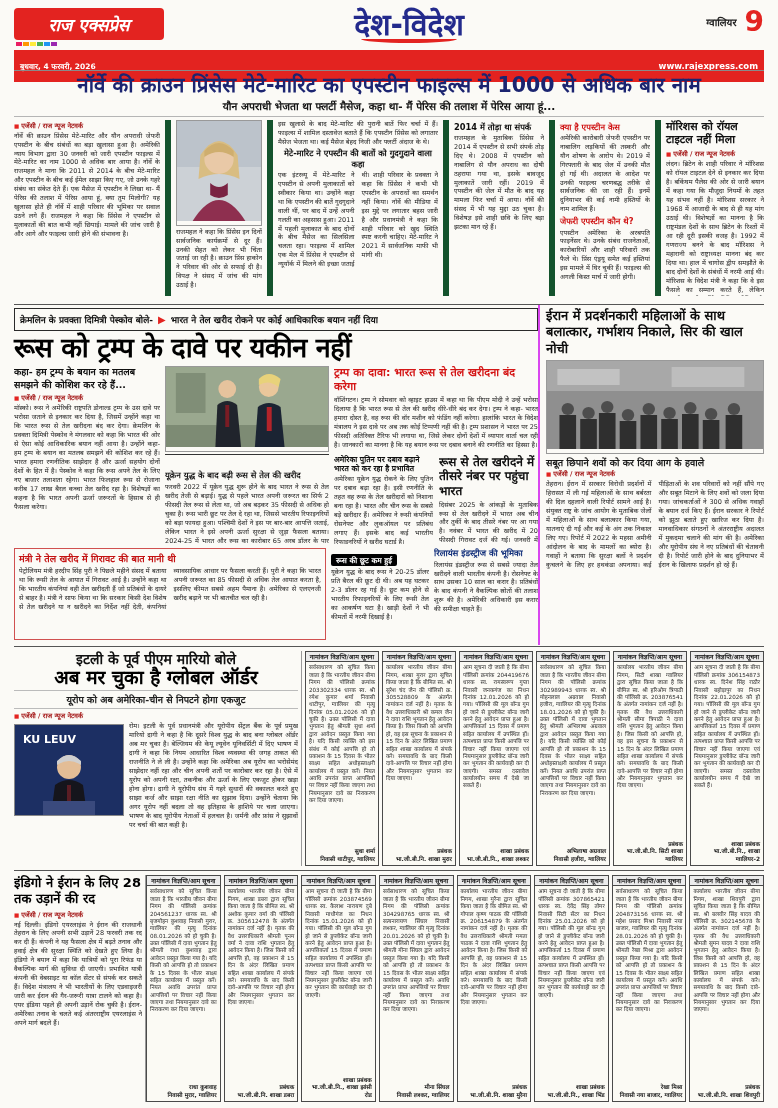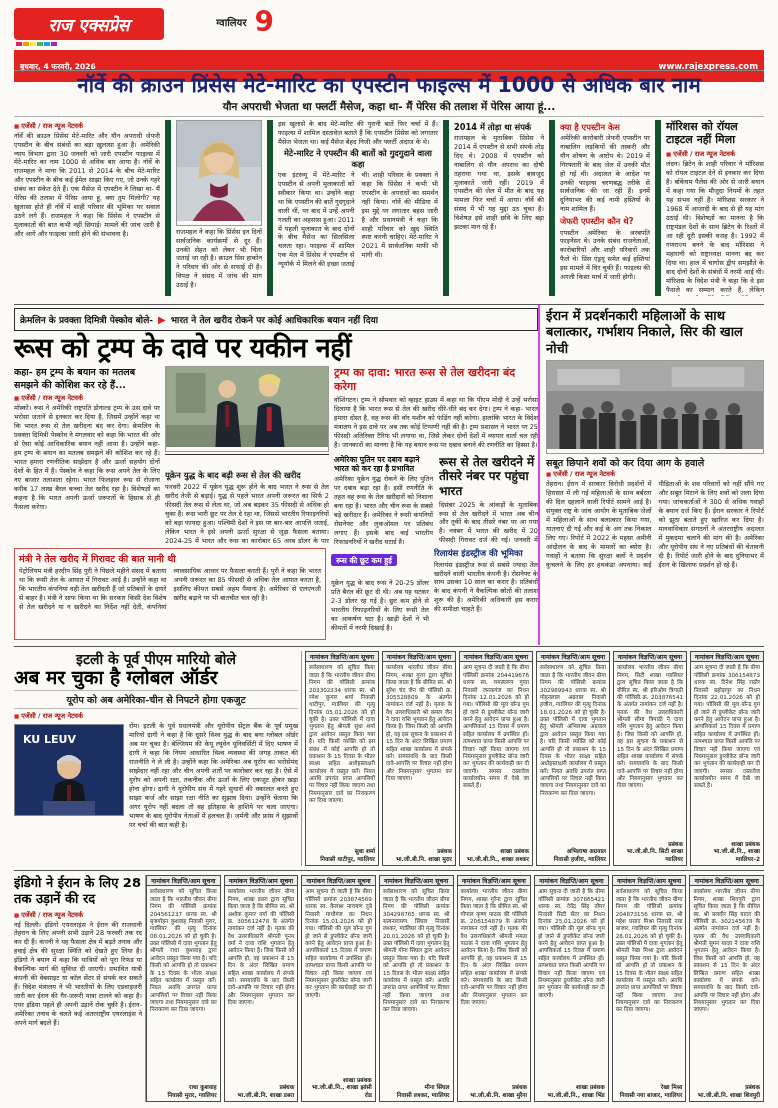--- a/index.html
+++ b/index.html
@@ -57,35 +57,35 @@
   .a2-mid{width:164px;flex:none;overflow:hidden;}
   .caption{font-size:8.3px;font-weight:bold;margin:2px 0;border-top:1px solid #333;padding-top:16px;line-height:1.2;}
   .a2-right{flex:1;overflow:hidden;}
   .claim{font-size:11px;font-weight:bold;color:#d41616;line-height:1.25;margin:0 0 2px;}
   .sub2{display:flex;gap:6px;margin-top:3px;}
   .sub2 > div{flex:1;overflow:hidden;}
   .a2-bottom{display:flex;gap:5px;height:92px;margin-top:4px;overflow:hidden;}
   .minister{width:312px;flex:none;border:1px solid #d05050;padding:3px 4px;box-sizing:border-box;overflow:hidden;}
   .m-title{font-size:9.5px;font-weight:bold;color:#c41212;margin:0 0 2px;}
   .disc{width:98px;flex:none;overflow:hidden;}
-  .disc-title{display:inline-block;background:#6d28d9;color:#fff;font-size:7.5px;font-weight:bold;padding:1px 5px;border-radius:2px;margin-bottom:13px;}
+  .disc-title{display:inline-block;background:#000000;color:#fff;font-size:7.5px;font-weight:bold;padding:1px 5px;border-radius:2px;margin-bottom:2px;}
   .rel{flex:1;overflow:hidden;}
   .rel-title{font-size:8.5px;font-weight:bold;color:#15327c;margin:0 0 2px;line-height:1.2;}
 
   .iran{flex:1;border-left:2px solid #d946ef;margin-left:0;padding:3px 0 0 6px;overflow:hidden;}
   .iran-head{font-size:13px;font-weight:bold;color:#0c0c0c;line-height:1.25;margin:0 0 3px;}
   .iran-cap{font-size:9.5px;font-weight:bold;margin:3px 0 1px;line-height:1.2;}
   .iran-body{height:148px;}
 
   
   .sec-r3{position:absolute;left:14px;right:14px;top:646px;height:220px;border-top:1px solid #555;
           display:flex;gap:3px;padding-top:4px;box-sizing:border-box;}
   .italy{width:284px;flex:none;overflow:hidden;padding-right:3px;border-right:1px solid #999;}
   .it-h1{margin:0;text-align:center;font-size:14px;font-weight:bold;color:#101010;line-height:1.15;}
-  .it-h2{margin:0;font-size:19px;font-weight:bold;color:#000;line-height:1.1;}
+  .it-h2{margin:0;text-align:center;font-size:19px;font-weight:bold;color:#000;line-height:1.1;}
   .it-deck{margin:2px 0;text-align:center;font-size:9.5px;font-weight:bold;color:#202020;border-top:1px solid #bbb;border-bottom:1px solid #bbb;padding:2px 0;}
   .it-photo{float:left;width:110px;height:92px;margin:2px 5px 2px 0;border:1px solid #888;box-sizing:border-box;}
 
   
   .sec-r4{position:absolute;left:14px;right:14px;top:870px;height:232px;border-top:1px solid #555;
           display:flex;gap:0;padding-top:4px;box-sizing:border-box;}
   .indigo{width:128px;flex:none;overflow:hidden;padding-right:3px;border-right:1px solid #999;}
   .in-head{margin:0 0 2px;font-size:13px;font-weight:bold;color:#000;line-height:1.25;}
 
   
@@ -104,20 +104,23 @@
     <div style="position:relative;">
       <div class="logo">राज एक्सप्रेस</div>
       <div class="colorbar">
         <span style="background:#e91e63"></span>
           <span style="background:#ff9800"></span>
           <span style="background:#ffeb3b"></span>
         <span style="background:#4caf50"></span>
           <span style="background:#2196f3"></span>
           <span style="background:#9c27b0"></span>
       </div>
+    </div>
+    <div class="sec-title-wrap">
+      <h1 class="sec-title">देश-विदेश</h1>
     </div>
     <div class="edition">
       <span class="city">ग्वालियर</span>
       <span class="pageno">9</span>
     </div>
   </header>
   <div class="redstrip">
     <span class="date">बुधवार, 4 फरवरी, 2026</span>
     <span class="site">www.rajexpress.com</span>
   </div>

